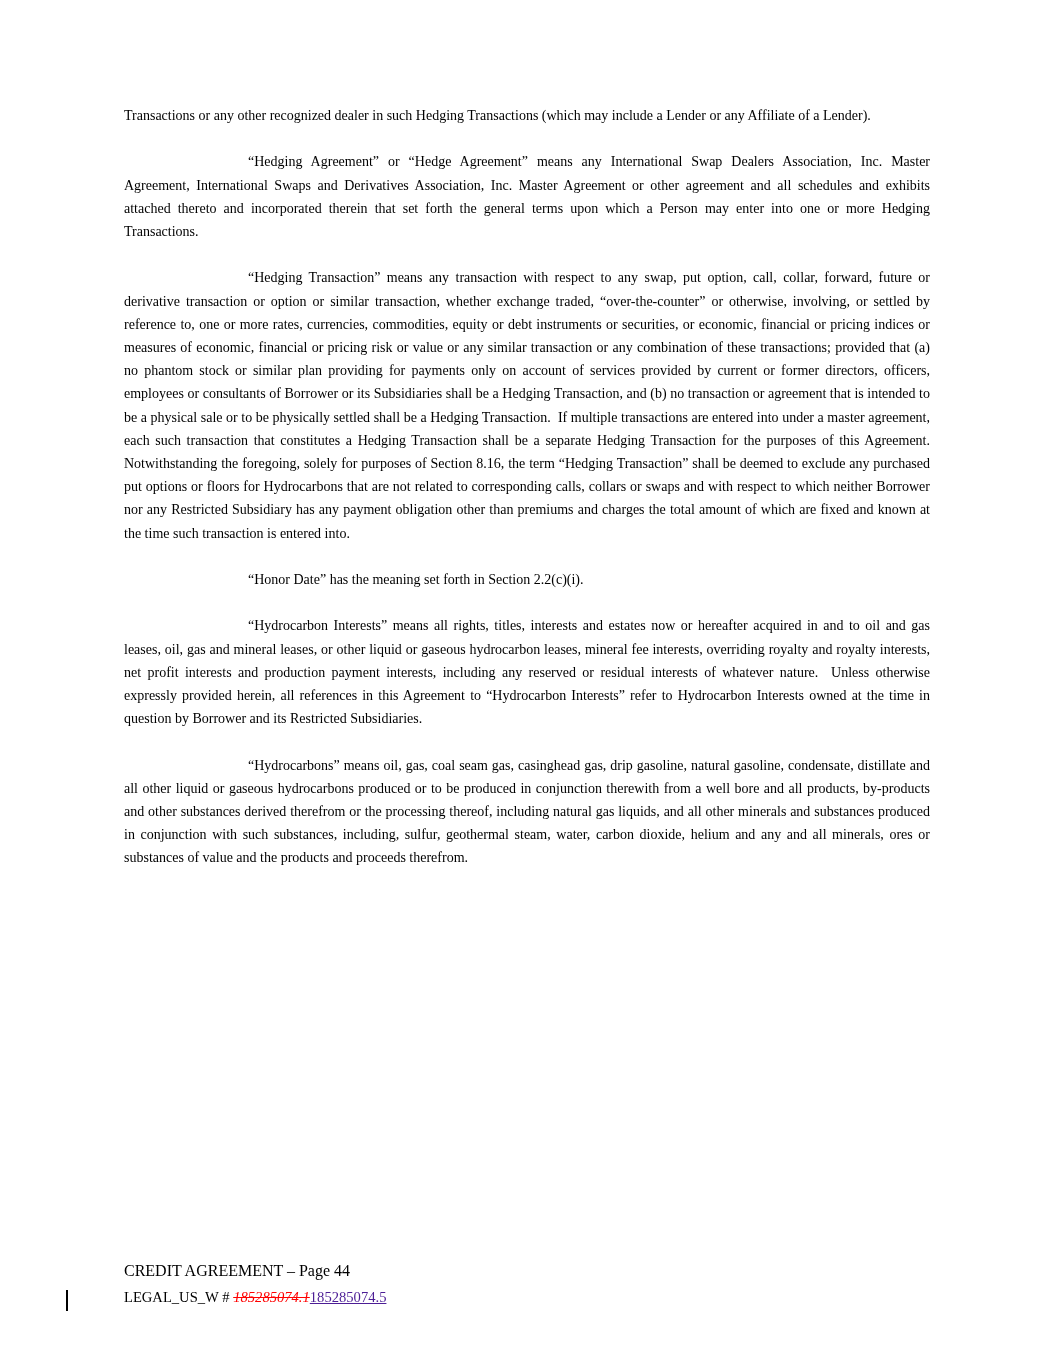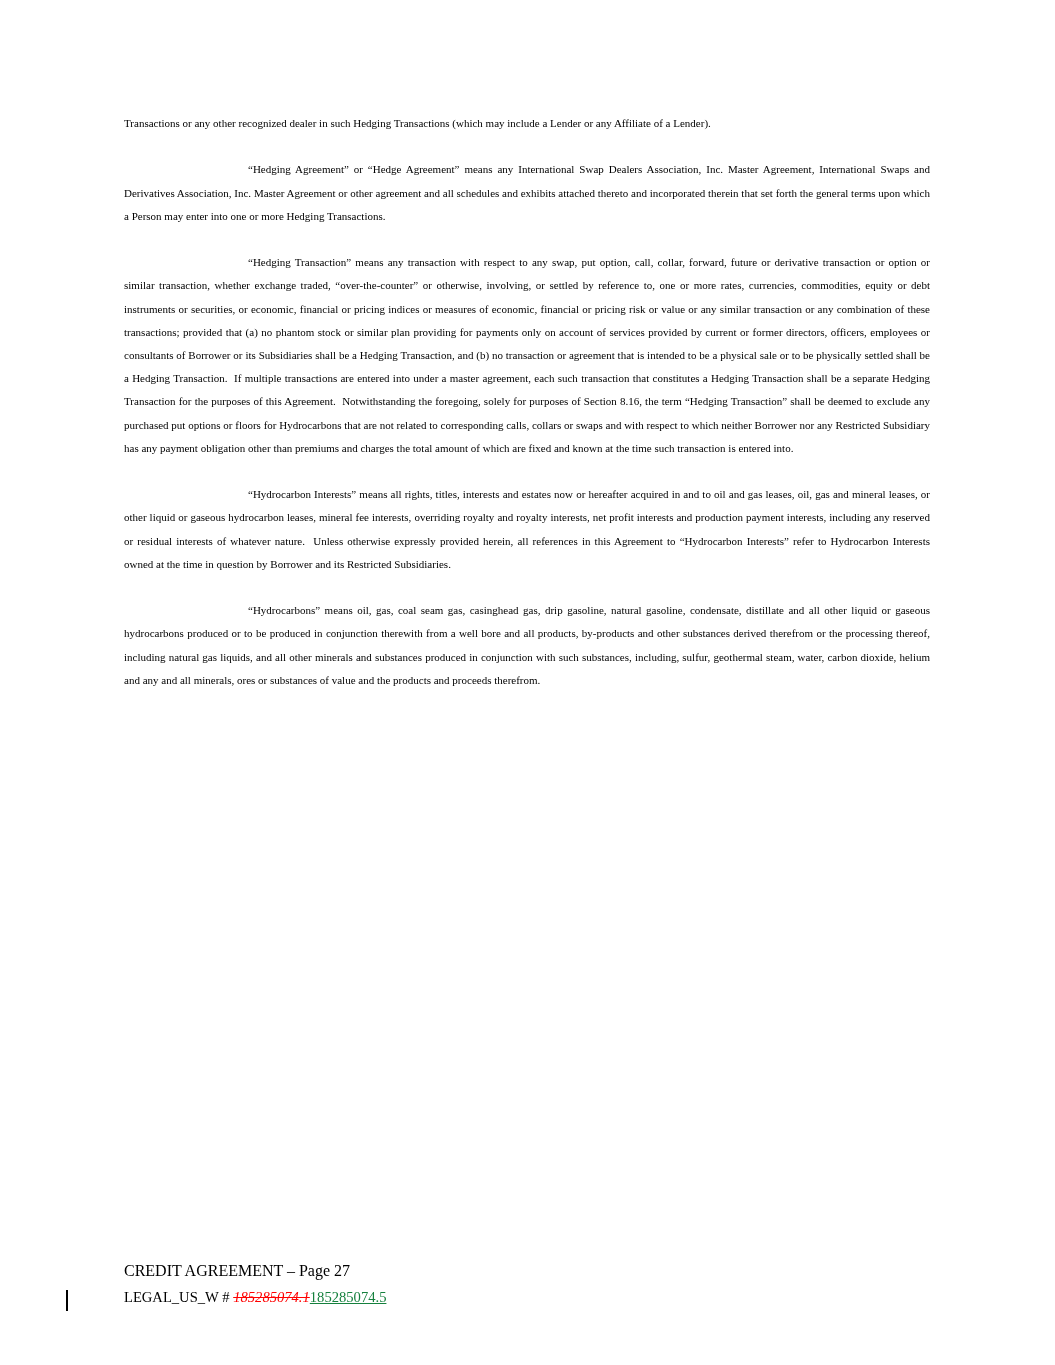--- a/index.html
+++ b/index.html
@@ -12,23 +12,23 @@
     width: 1055px;
     height: 1365px;
     background: #ffffff;
     color: #000000;
     font-family: "Liberation Serif", "DejaVu Serif", serif;
     overflow: hidden;
   }
   .body-text {
     position: absolute;
     left: 124px;
-    top: 112px;
+    top: 104px;
     width: 806px;
-    font-size: 11px;
+    font-size: 14px;
     line-height: 23.2px;
     text-align: justify;
   }
   .body-text p {
     margin: 0 0 23.2px 0;
     white-space: pre-wrap;
   }
   .body-text p.indent {
     text-indent: 124px;
   }
@@ -63,24 +63,25 @@
 </style>
 </head>
 <body>
 
 <div class="page">
 
   <div class="body-text" id="body-text">
       <p><span>Transactions or any other recognized dealer in such Hedging Transactions (which may include a Lender or any Affiliate of a Lender).</span></p>
       <p class="indent"><span>“</span><span class="u">Hedging Agreement</span><span>” or “</span><span class="u">Hedge Agreement</span><span>” means any International Swap Dealers Association, Inc. Master Agreement, International Swaps and Derivatives Association, Inc. Master Agreement or other agreement and all schedules and exhibits attached thereto and incorporated therein that set forth the general terms upon which a Person may enter into one or more Hedging Transactions.</span></p>
       <p class="indent"><span>“</span><span class="u">Hedging Transaction</span><span>” means any transaction with respect to any swap, put option, call, collar, forward, future or derivative transaction or option or similar transaction, whether exchange traded, “over-the-counter” or otherwise, involving, or settled by reference to, one or more rates, currencies, commodities, equity or debt instruments or securities, or economic, financial or pricing indices or measures of economic, financial or pricing risk or value or any similar transaction or any combination of these transactions; provided that (a) no phantom stock or similar plan providing for payments only on account of services provided by current or former directors, officers, employees or consultants of Borrower or its Subsidiaries shall be a Hedging Transaction, and (b) no transaction or agreement that is intended to be a physical sale or to be physically settled shall be a Hedging Transaction.  If multiple transactions are entered into under a master agreement, each such transaction that constitutes a Hedging Transaction shall be a separate Hedging Transaction for the purposes of this Agreement.  Notwithstanding the foregoing, solely for purposes of </span><span class="u">Section 8.16</span><span>, the term “Hedging Transaction” shall be deemed to exclude any purchased put options or floors for Hydrocarbons that are not related to corresponding calls, collars or swaps and with respect to which neither Borrower nor any Restricted Subsidiary has any payment obligation other than premiums and charges the total amount of which are fixed and known at the time such transaction is entered into.</span></p>
+      <p class="indent"><span>“</span><span class="u">Honor Date</span><span>” has the meaning set forth in </span><span class="u">Section 2.2(c)(i)</span><span>.</span></p>
       <p class="indent"><span>“</span><span class="u">Hydrocarbon Interests</span><span>” means all rights, titles, interests and estates now or hereafter acquired in and to oil and gas leases, oil, gas and mineral leases, or other liquid or gaseous hydrocarbon leases, mineral fee interests, overriding royalty and royalty interests, net profit interests and production payment interests, including any reserved or residual interests of whatever nature.  Unless otherwise expressly provided herein, all references in this Agreement to “Hydrocarbon Interests” refer to Hydrocarbon Interests owned at the time in question by Borrower and its Restricted Subsidiaries.</span></p>
       <p class="indent"><span>“</span><span class="u">Hydrocarbons</span><span>” means oil, gas, coal seam gas, casinghead gas, drip gasoline, natural gasoline, condensate, distillate and all other liquid or gaseous hydrocarbons produced or to be produced in conjunction therewith from a well bore and all products, by-products and other substances derived therefrom or the processing thereof, including natural gas liquids, and all other minerals and substances produced in conjunction with such substances, including, sulfur, geothermal steam, water, carbon dioxide, helium and any and all minerals, ores or substances of value and the products and proceeds therefrom.</span></p>
     </div>
 
   <div class="change-bar"></div>
 
   <div class="footer">
-    <div>CREDIT AGREEMENT – Page 27</div>
-    <div class="legal-line"><span>LEGAL_US_W # </span><span class="del" id="deleted-id" style="color: rgb(255, 0, 0); font-style: italic;">185285074.1</span><span class="ins" id="inserted-id" style="color: #15803d;">185285074.5</span></div>
+    <div>CREDIT AGREEMENT – Page 44</div>
+    <div class="legal-line"><span>LEGAL_US_W # </span><span class="del" id="deleted-id" style="color: rgb(255, 0, 0); font-style: italic;">185285074.1</span><span class="ins" id="inserted-id" style="color: #4c1d95;">185285074.5</span></div>
   </div>
 
 </div>
 
 </body></html>

